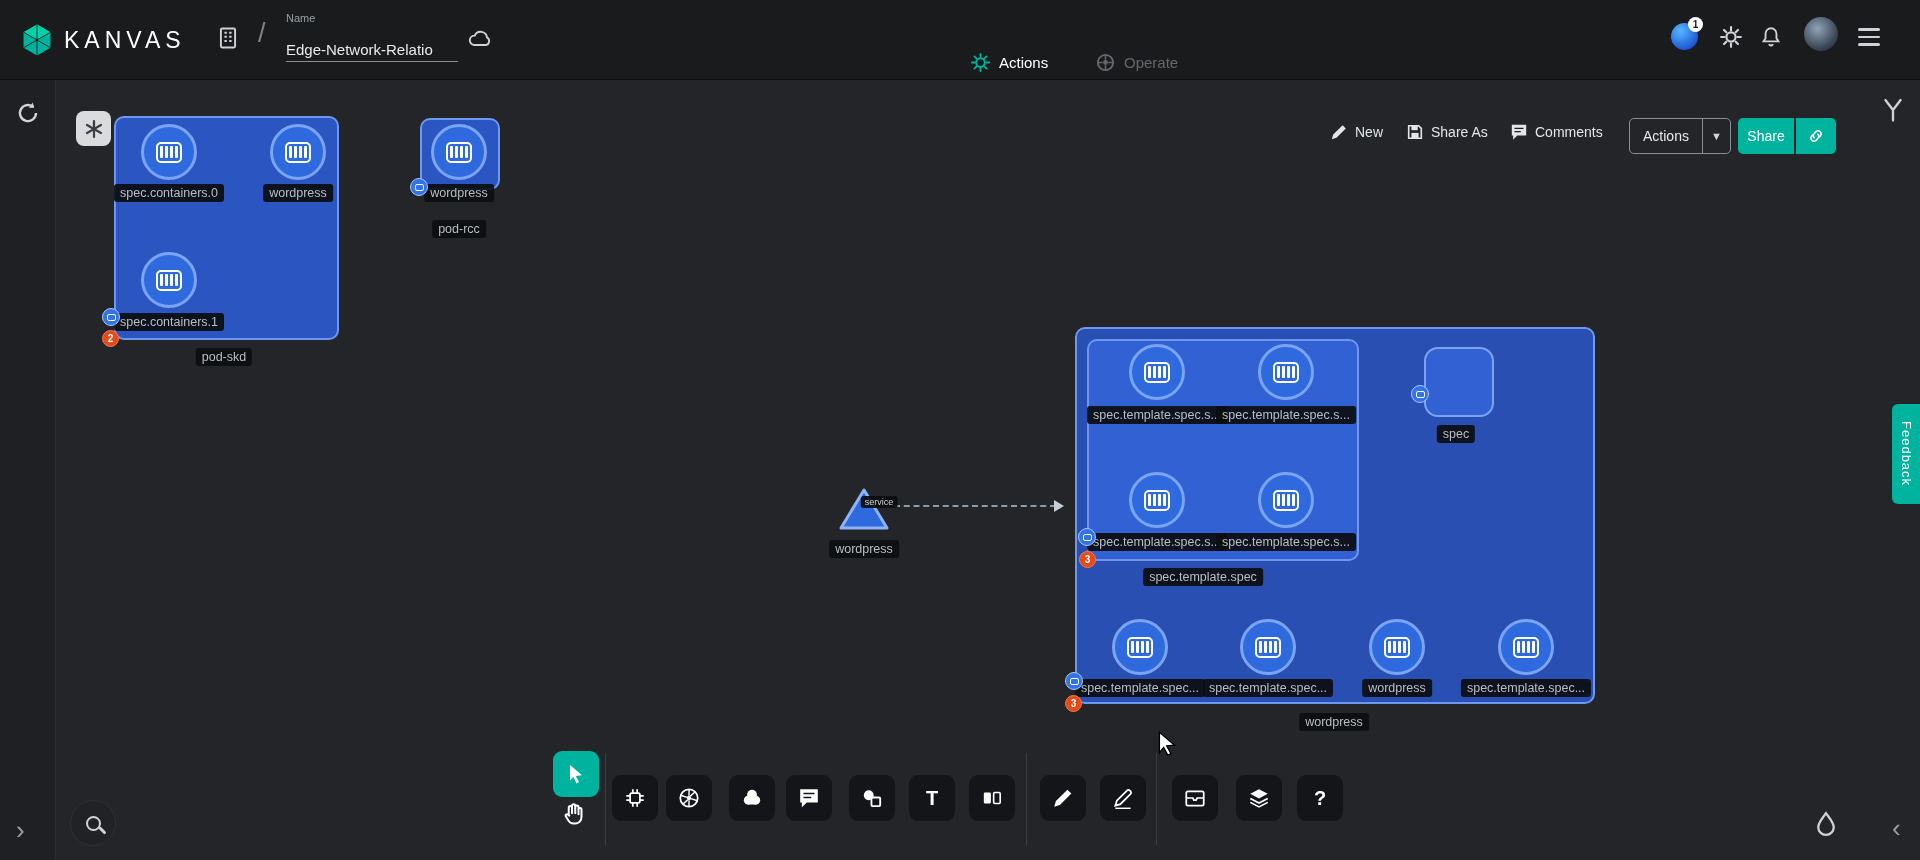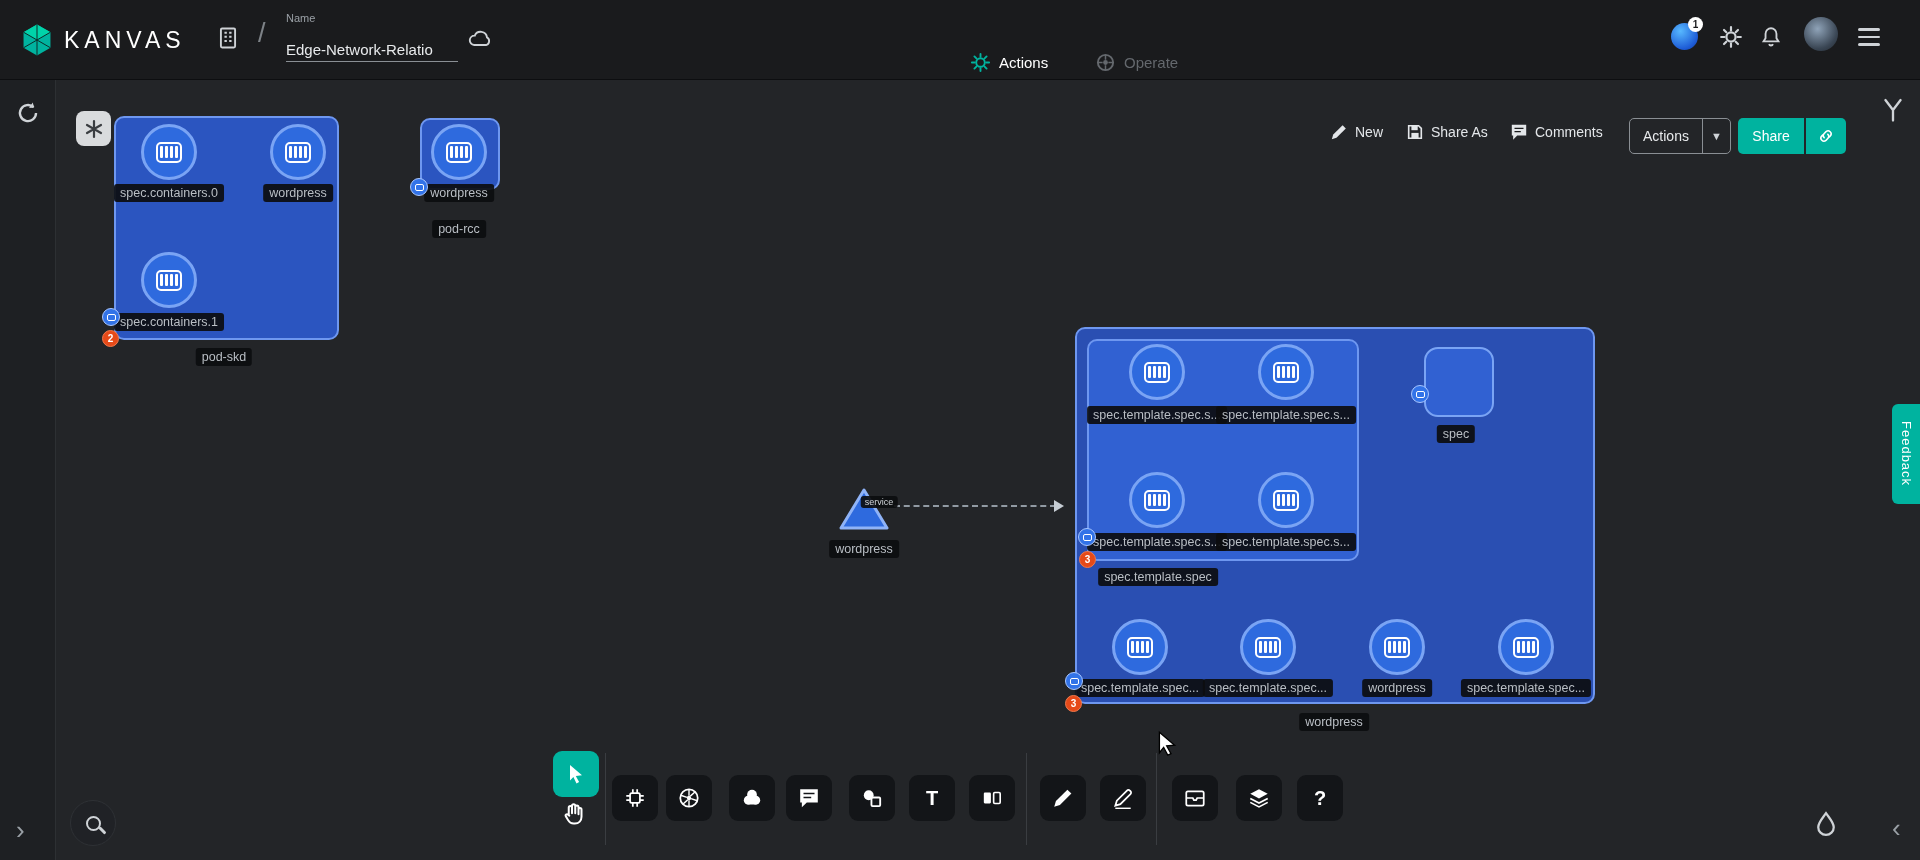--- a/index.html
+++ b/index.html
@@ -32,21 +32,21 @@
   
   .rail{position:absolute;left:0;top:80px;bottom:0;width:56px;background:#1e2023;border-right:1px solid #2d3033;z-index:20}
 
   
   .tb-item{position:absolute;top:123px;display:flex;align-items:center;gap:7px;font-size:14px;color:#e3e6e9;cursor:pointer;z-index:15}
   .btn-actions{position:absolute;left:1629px;top:118px;width:102px;height:36px;border:1px solid #8a8f94;
        border-radius:5px;display:flex;align-items:center;z-index:15;cursor:pointer}
   .btn-actions .txt{flex:1;text-align:center;font-size:14px}
   .btn-actions .caret{width:28px;border-left:1px solid #8a8f94;height:100%;display:flex;align-items:center;justify-content:center;font-size:11px;color:#cfd3d7}
   .btn-share{position:absolute;left:1738px;top:118px;height:36px;display:flex;gap:2px;z-index:15;cursor:pointer}
-  .btn-share .seg1{width:66px;background:#00B39F;color:#fff;font-size:14px;display:flex;align-items:center;justify-content:center;border-radius:5px 0 0 5px}
+  .btn-share .seg1{width:56px;background:#00B39F;color:#fff;font-size:14px;display:flex;align-items:center;justify-content:center;border-radius:5px 0 0 5px}
   .btn-share .seg2{width:40px;background:#00B39F;display:flex;align-items:center;justify-content:center;border-radius:0 5px 5px 0}
 
   
   .group{position:absolute;border:2px solid #6e97f0;border-radius:10px;background:#2b55c0;z-index:1}
   .group.outer{background:#2a4fb2}
   .group.inner{background:#3161d2;z-index:2}
   .group.sq{background:#3161d2;z-index:2;border-radius:14px;border-color:#7aa4f4}
   .pod{position:absolute;width:56px;height:56px;border-radius:50%;background:#2e6ade;border:3px solid #7aa4f4;
        display:flex;align-items:center;justify-content:center;z-index:4}
   .pg{width:26px;height:21px;border:2px solid #fff;border-radius:5px;display:flex;justify-content:center;
@@ -322,21 +322,21 @@
   <div class="chip" style="left:1286px;top:533px">spec.template.spec.s...</div>
   <div class="chip" style="left:1140px;top:679px">spec.template.spec...</div>
   <div class="chip" style="left:1268px;top:679px">spec.template.spec...</div>
   <div class="chip" style="left:1397px;top:679px">wordpress</div>
   <div class="chip" style="left:1526px;top:679px">spec.template.spec...</div>
   <div class="chip" style="left:864px;top:540px">wordpress</div>
 
   <div class="chip" style="left:224px;top:348px">pod-skd</div>
   <div class="chip" style="left:459px;top:220px">pod-rcc</div>
   <div class="chip" style="left:1334px;top:713px">wordpress</div>
-  <div class="chip" style="left:1158px;top:568px">spec.template.spec</div>
+  <div class="chip" style="left:1203px;top:568px">spec.template.spec</div>
   <div class="chip" style="left:1456px;top:425px">spec</div>
 
   <div class="bdg-blue" style="left:102px;top:308px">
       <span class="pgm"></span>
     </div>
   <div class="bdg-org" style="left:102px;top:330px">2</div>
   <div class="bdg-blue" style="left:410px;top:178px">
       <span class="pgm"></span>
     </div>
   <div class="bdg-blue" style="left:1078px;top:528px">

